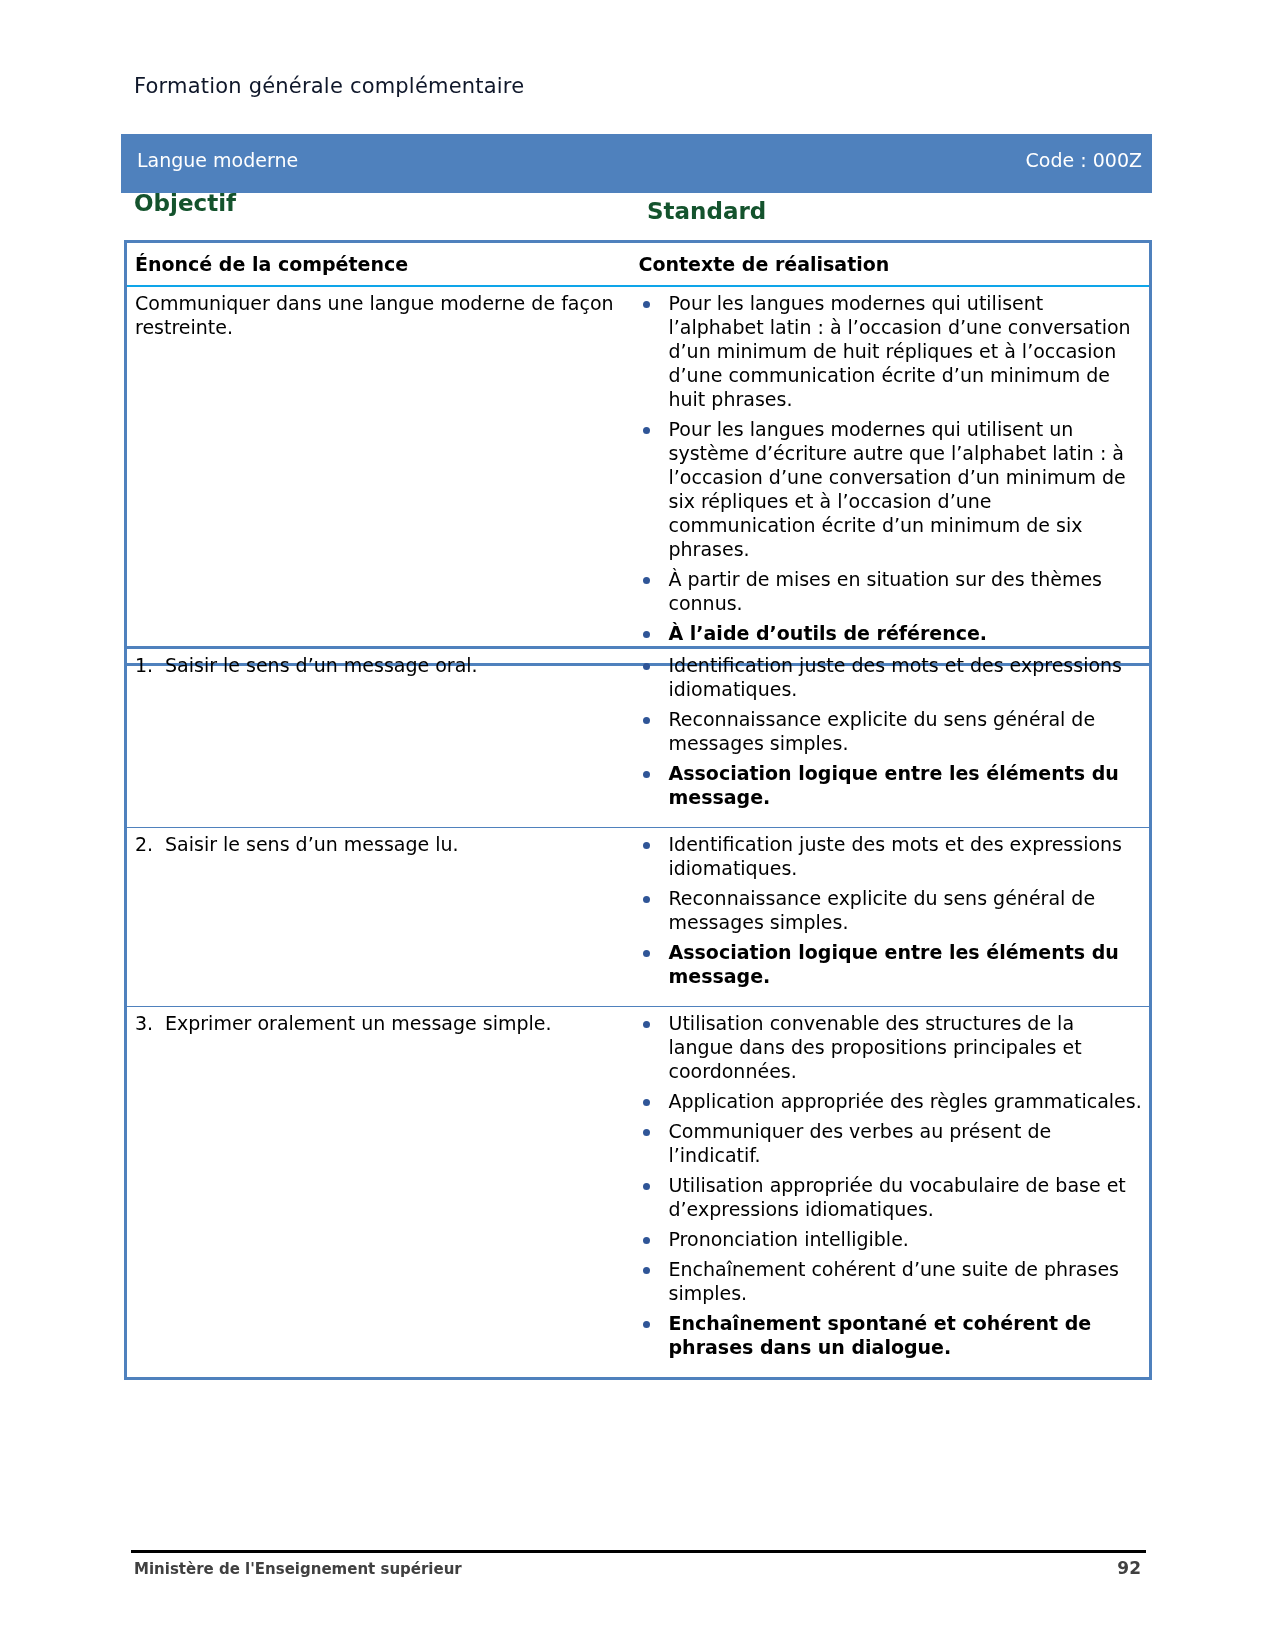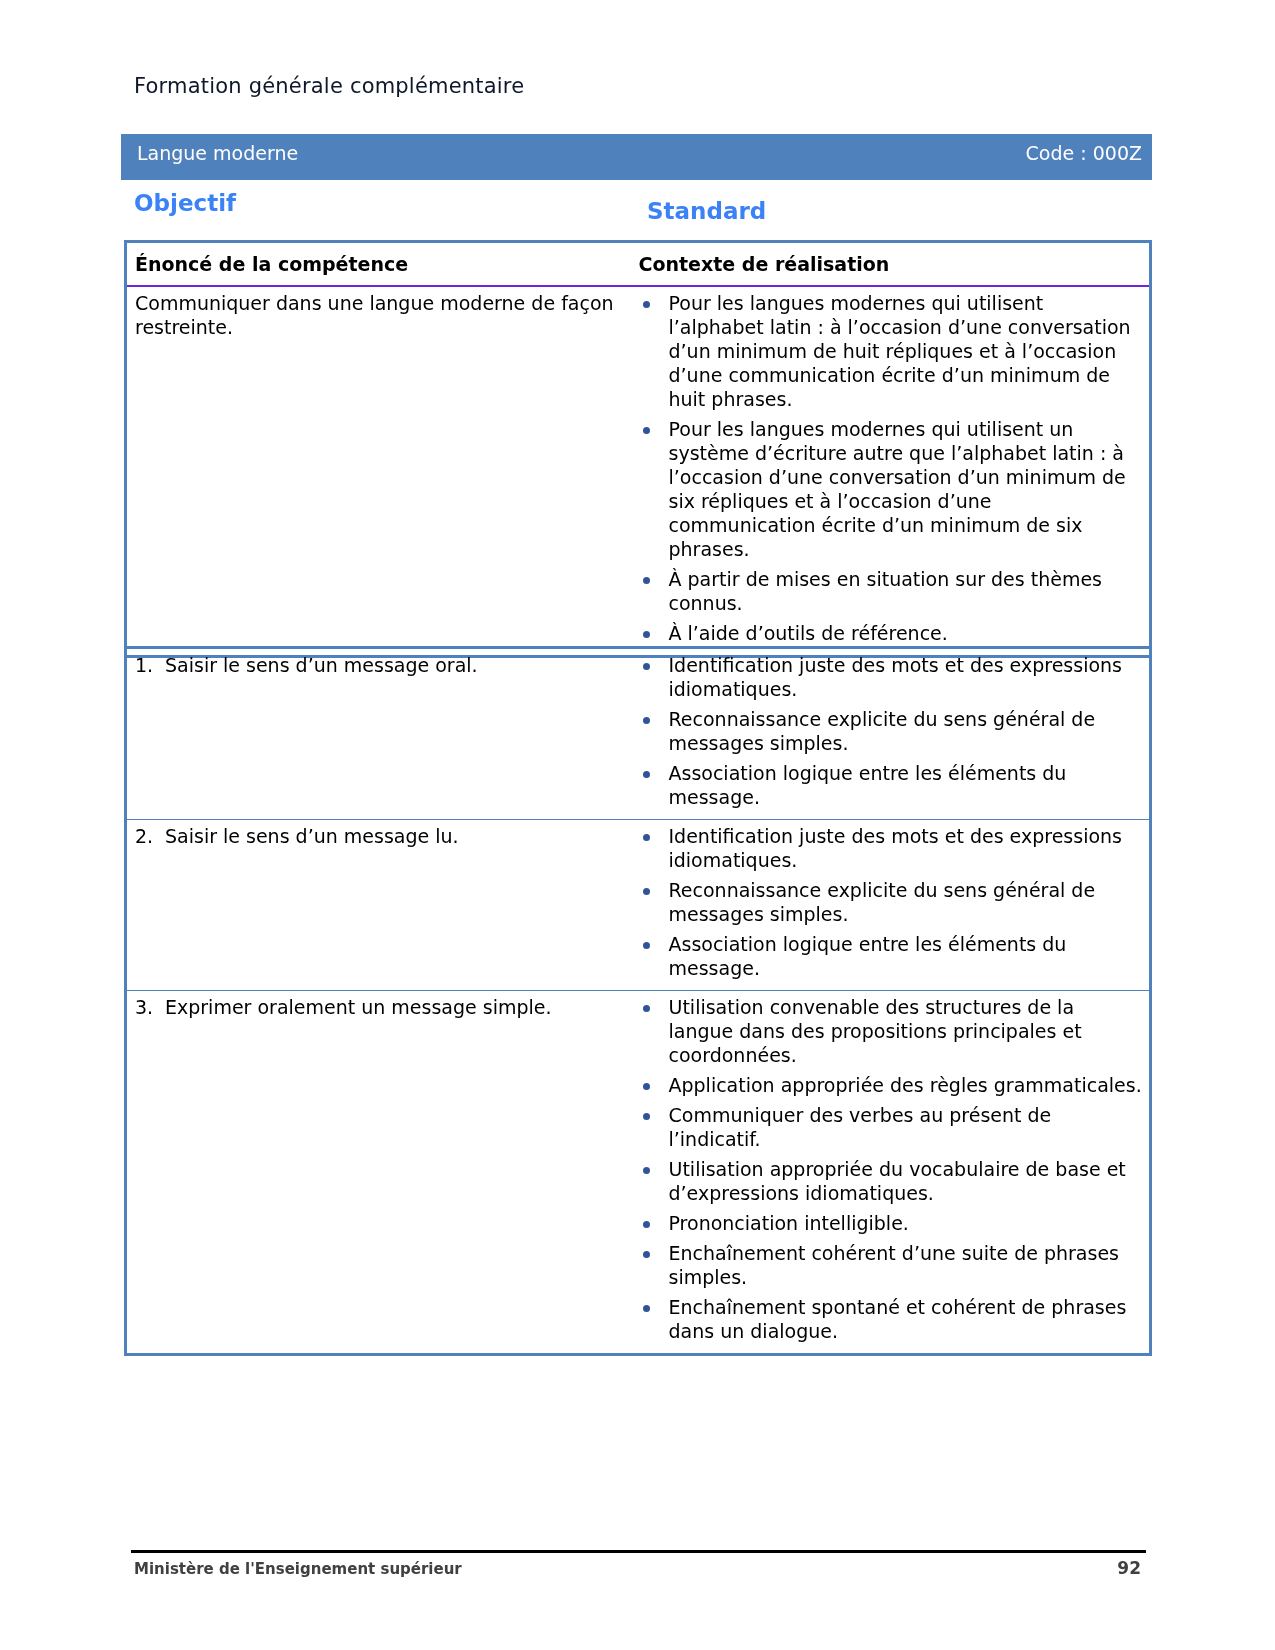--- a/index.html
+++ b/index.html
@@ -16,21 +16,21 @@
       top: 74px;
       font-size: 21px;
       color: #0f172a;
       letter-spacing: 0.2px;
     }
     .banner {
       position: absolute;
       left: 123px;
       top: 134px;
       width: 1029px;
-      height: 46px;
+      height: 59px;
       background: #4f81bd;
       color: #ffffff;
       font-size: 19px;
       display: flex;
       align-items: center;
       justify-content: space-between;
       padding: 0 10px 8px 10px;
       border-left: 2px solid #ffffff;
       outline: 0;
     }
@@ -43,21 +43,21 @@
     }
     .banner .left { padding-left: 2px; }
     .sec-heads {
       position: absolute;
       top: 190px;
       left: 134px;
       width: 1018px;
       height: 34px;
       font-size: 23px;
       font-weight: bold;
-      color: #3b82f6;
+      color: #14532d;
     }
     .sec-heads .obj { position: absolute; left: 0; top: 0; }
     .sec-heads .std { position: absolute; left: 513px; top: 8px; }
 
     table.comp {
       position: absolute;
       left: 124px;
       width: 1028px;
       border-collapse: collapse;
       border: 3px solid #4f81bd;
@@ -67,36 +67,36 @@
     table.comp td {
       vertical-align: top;
       padding: 0;
     }
     table.comp td.c1 { width: 504px; padding: 0 8px 0 8px; }
     table.comp td.c2 { padding: 0 6px 0 9px; }
     table.comp tr.head td {
       font-weight: bold;
       height: 44px;
       vertical-align: middle;
-      border-bottom: 2px solid #6d28d9;
+      border-bottom: 2px solid #0ea5e9;
       font-size: 19px;
     }
     table.comp tr.row + tr.row td { border-top: 1px solid #4f81bd; }
     table.comp tr.row td { padding-top: 4px; padding-bottom: 6px; }
 
     .t1 { top: 240px; }
     .t2 { top: 646px; }
 
     ul.bul { list-style: none; }
     ul.bul li {
       position: relative;
       padding-left: 30px;
       margin-bottom: 6px;
     }
-    ul.bul li:last-child { margin-bottom: 4px; }
+    ul.bul li:last-child { margin-bottom: 12px; font-weight: bold; }
     ul.bul li .dot {
       position: absolute;
       left: 4px;
       top: 10px;
       width: 7px;
       height: 7px;
       border-radius: 50%;
       background: #2f5597;
     }
     .numitem { display: flex; }

